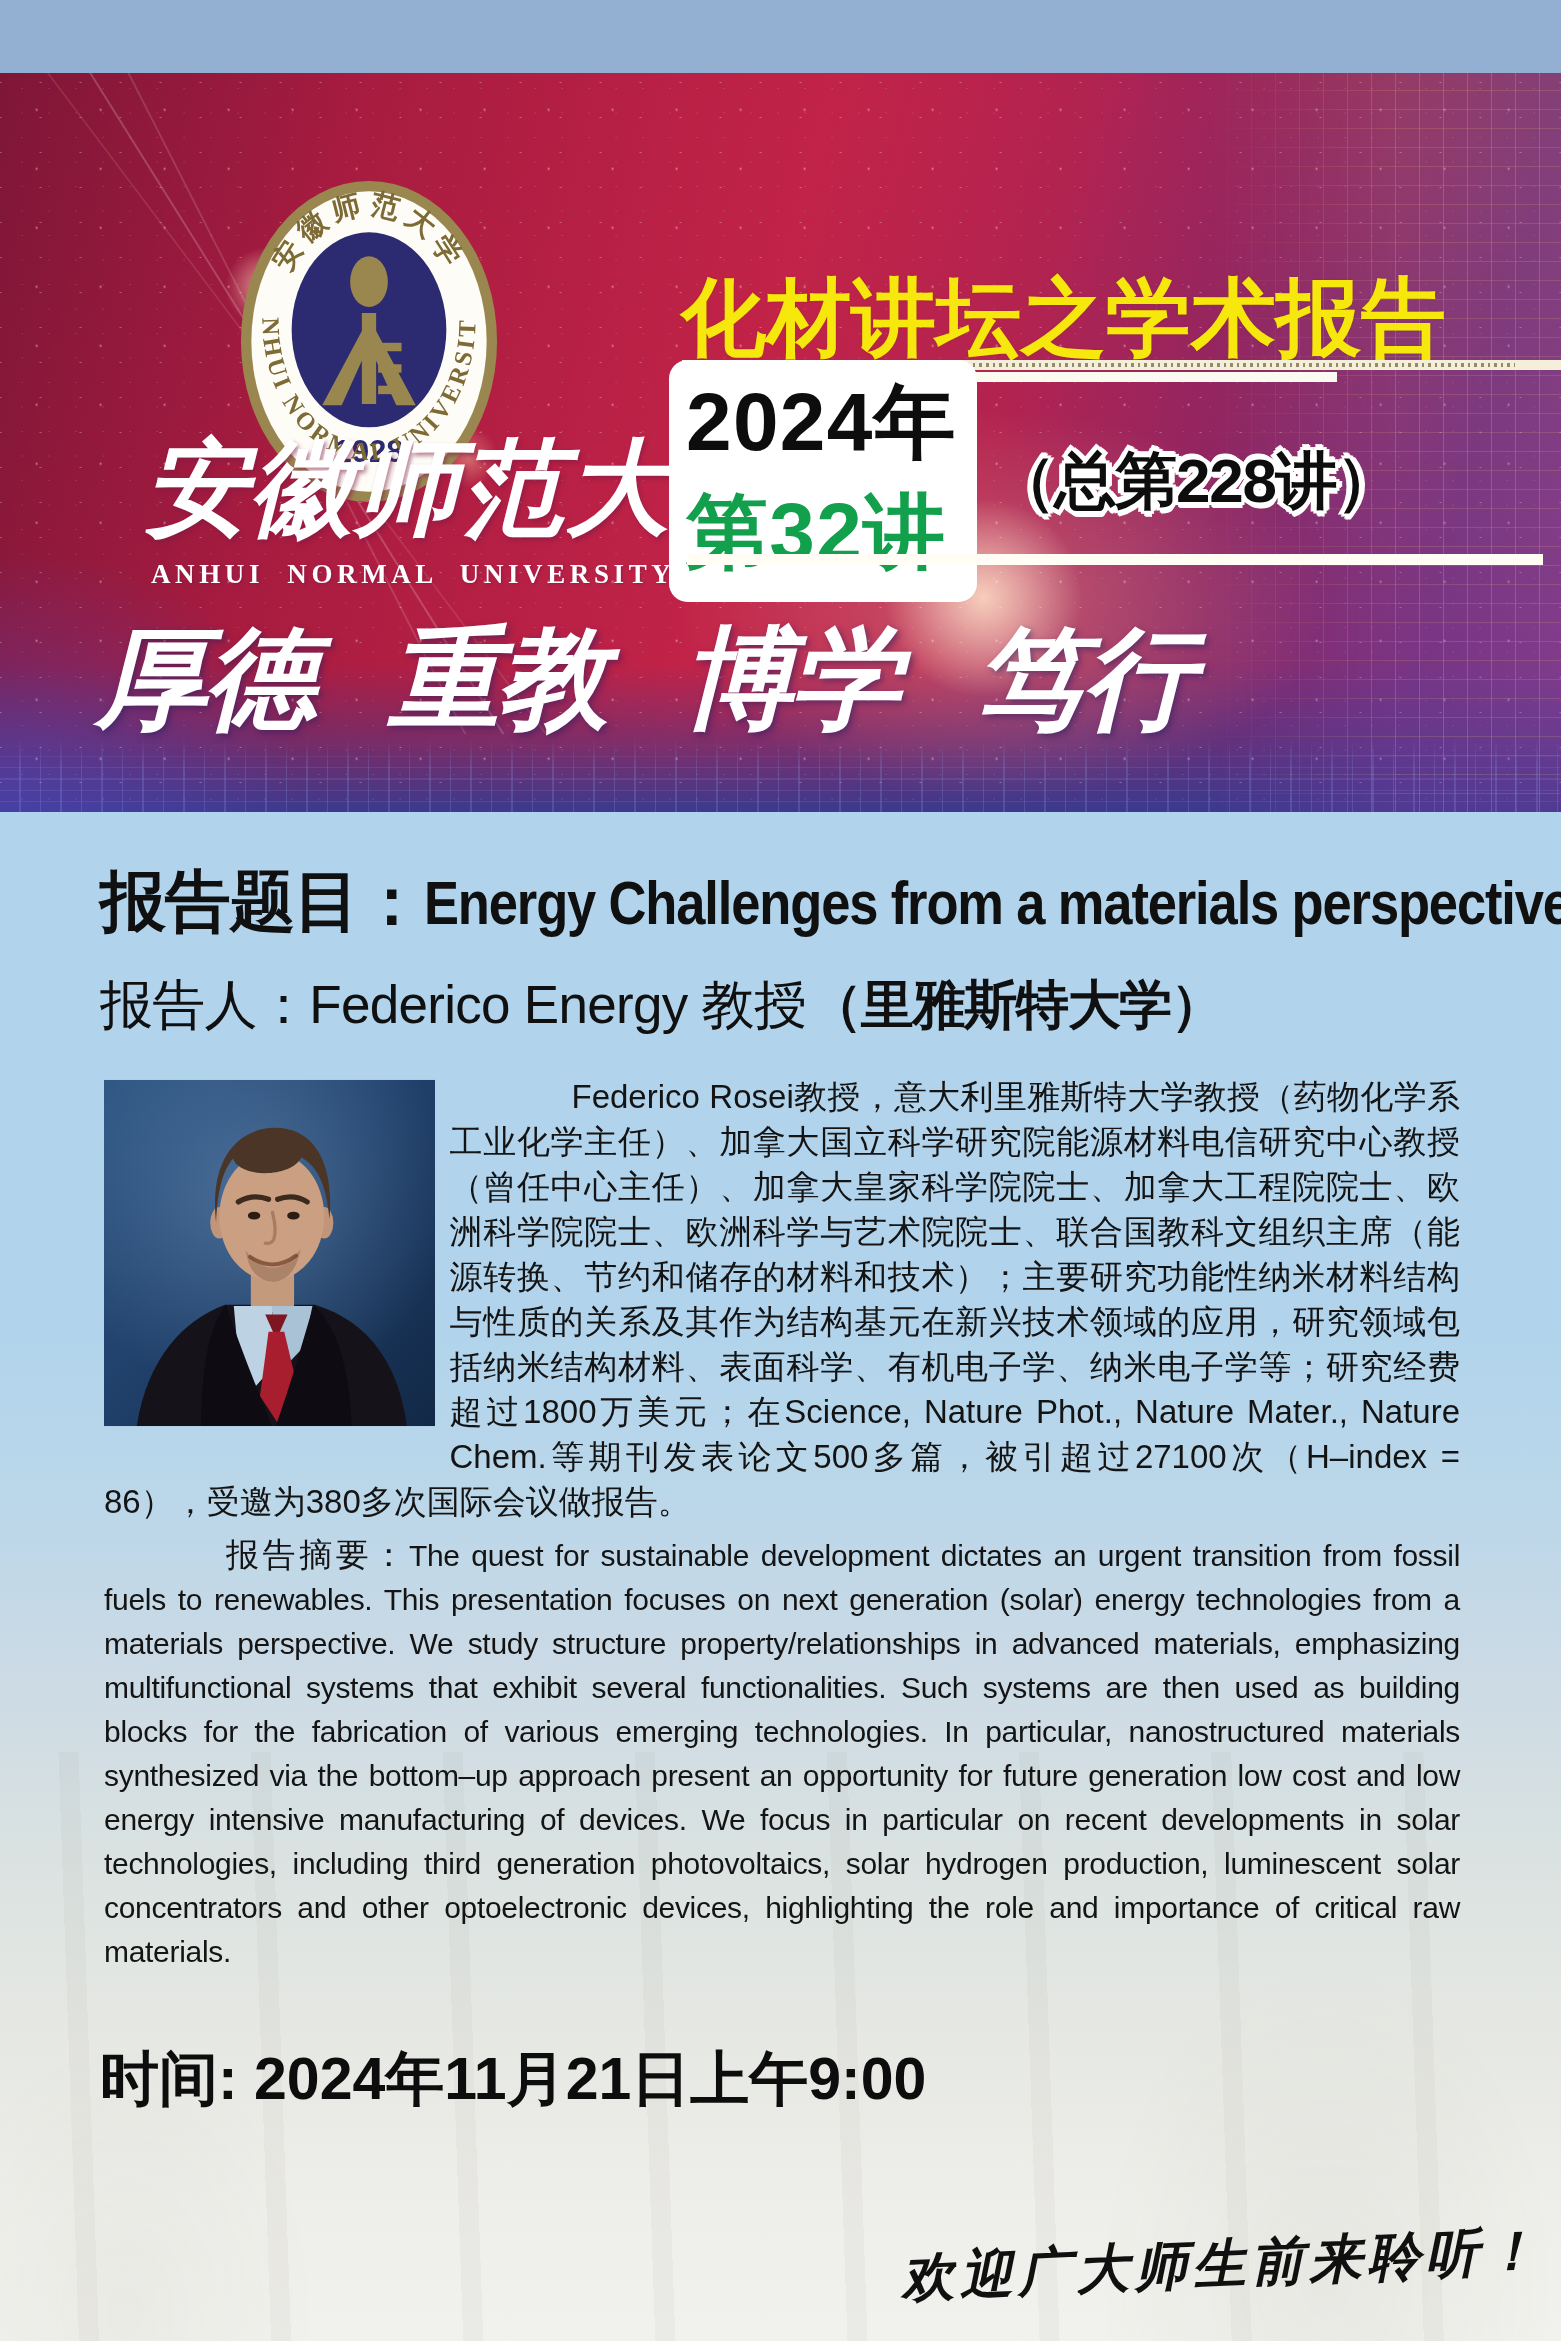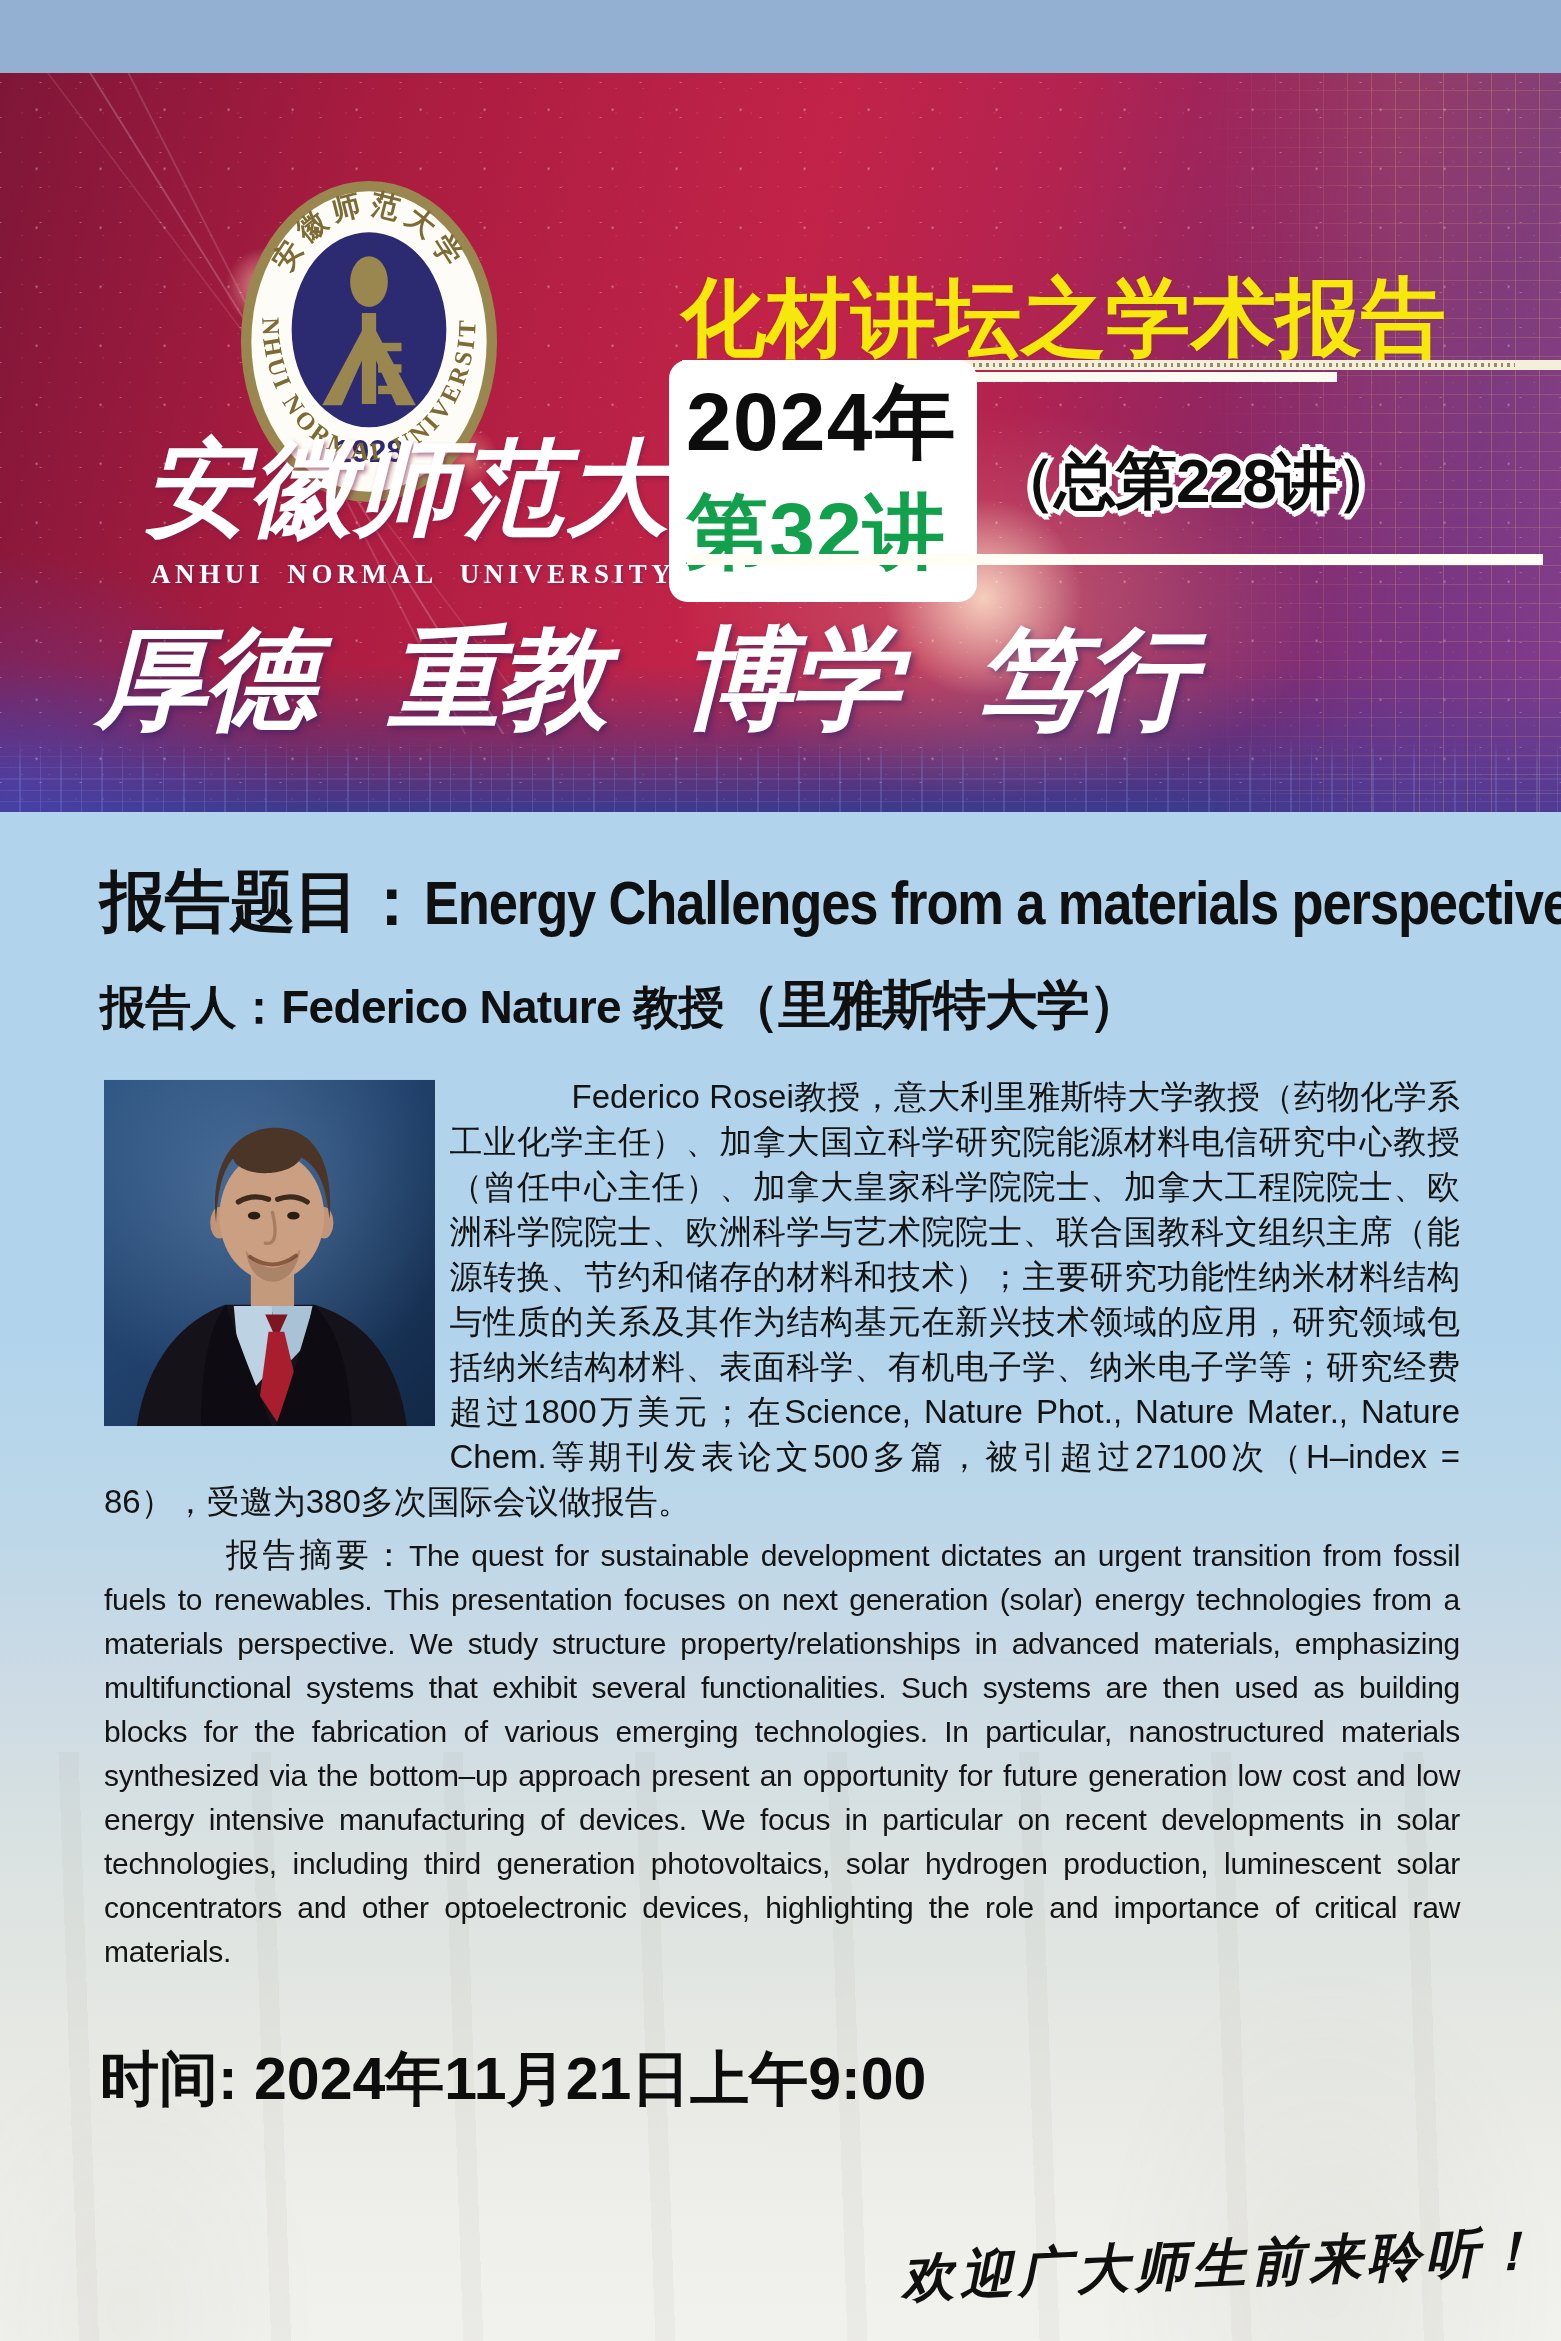--- a/index.html
+++ b/index.html
@@ -119,21 +119,21 @@
       radial-gradient(ellipse 278px 397px at 8% 95%, rgba(120,120,105,.10), transparent 70%);
   }
 
   
   .heading-line{white-space:nowrap;color:#101010;}
   #title-line{left:100px;top:857px;}
   #title-label{font-size:66px;font-weight:900;letter-spacing:-1.3px;text-align:center;}
   #title-en{display:inline-block;font-size:61px;font-weight:900;letter-spacing:-1.3px;
     transform:scaleX(.86);transform-origin:0 70%;}
   #speaker-line{left:100px;top:970px;}
-  #speaker-label,#speaker-name{font-size:46px;font-weight:700;letter-spacing:-0.7px;}
+  #speaker-label,#speaker-name{font-size:53px;font-weight:400;letter-spacing:-0.7px;}
   #speaker-affil{font-size:53px;font-weight:900;letter-spacing:-1.3px;}
 
   #content{left:104px;top:1074px;width:1356px;color:#141414;}
   #speaker-photo{float:left;width:331px;height:348px;margin:5.3px 14.5px 12px 0;}
   p.block{margin:0;text-align:justify;font-size:33px;line-height:45px;}
   p.block.first{text-indent:122px;}
   #abstract-p{font-size:30px;line-height:44px;letter-spacing:-0.3px;text-indent:122px;margin-top:9.3px;}
   #abstract-p .zh-label{font-size:33px;letter-spacing:0;}
 
   #time-line{left:100px;top:2040px;font-size:59px;font-weight:900;color:#0d0d0d;white-space:nowrap;}
@@ -204,21 +204,21 @@
   <div id="band-c" class="abs microband"></div>
 
   <div id="body-bg" class="abs"></div>
   <div id="trees" class="abs"></div>
 
   <div id="title-line" class="abs heading-line">
     <span id="title-label">报告题目：</span><span id="title-en">Energy Challenges from a materials perspective</span>
   </div>
 
   <div id="speaker-line" class="abs heading-line">
-    <span id="speaker-label">报告人：</span><span id="speaker-name">Federico Nature 教授</span>
+    <span id="speaker-label">报告人：</span><span id="speaker-name">Federico Energy 教授</span>
     <span id="speaker-affil">（里雅斯特大学）</span>
   </div>
 
   <div id="content" class="abs">
 
     <svg id="speaker-photo" viewBox="0 0 505 528">
       <defs>
         <linearGradient id="pbg" x1="0" y1="0" x2="1" y2="1">
           <stop offset="0" stop-color="#2e5582"></stop>
           <stop offset=".5" stop-color="#1f3f69"></stop>

